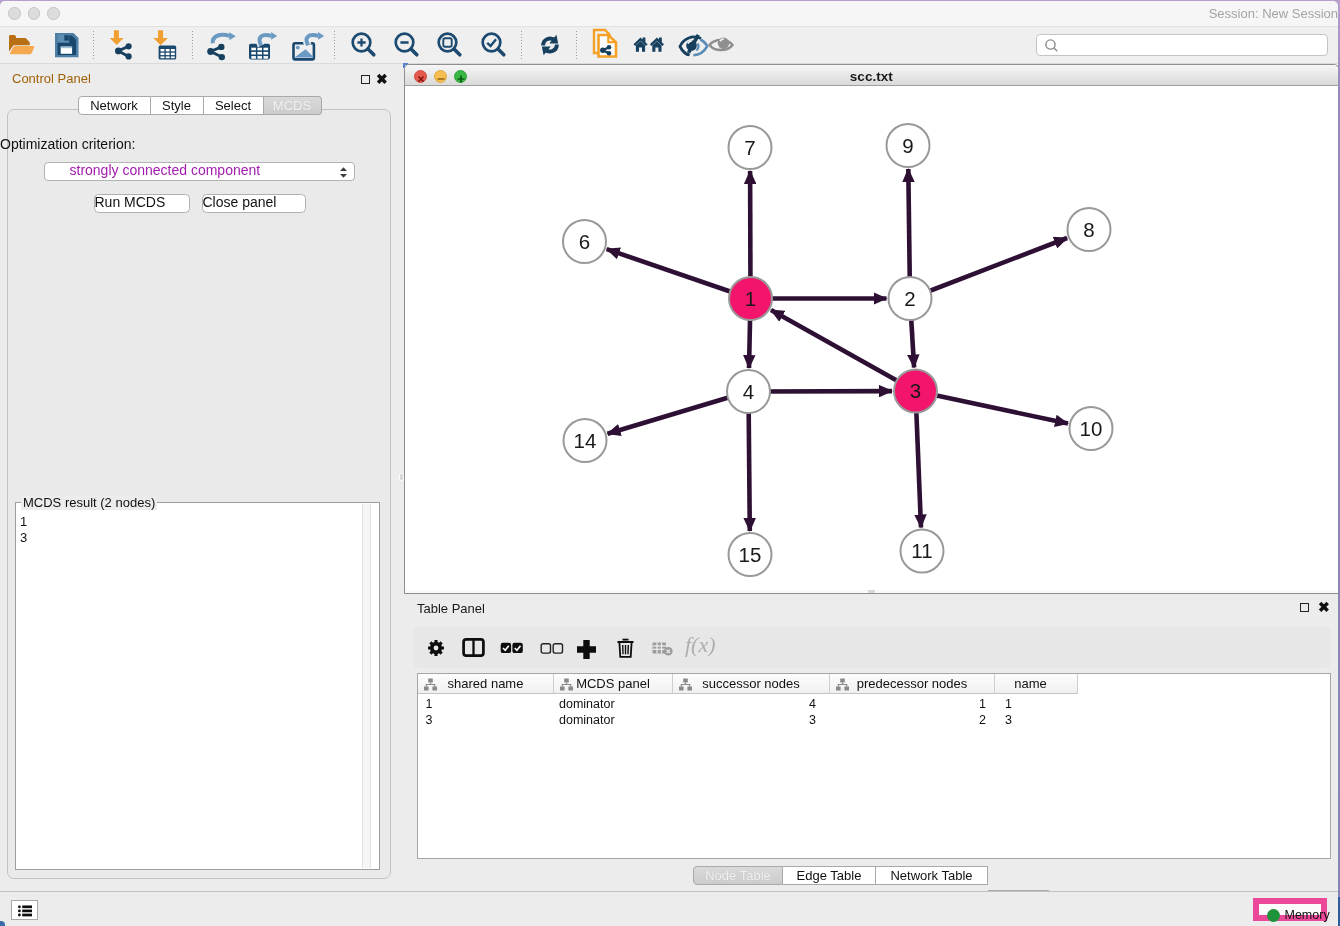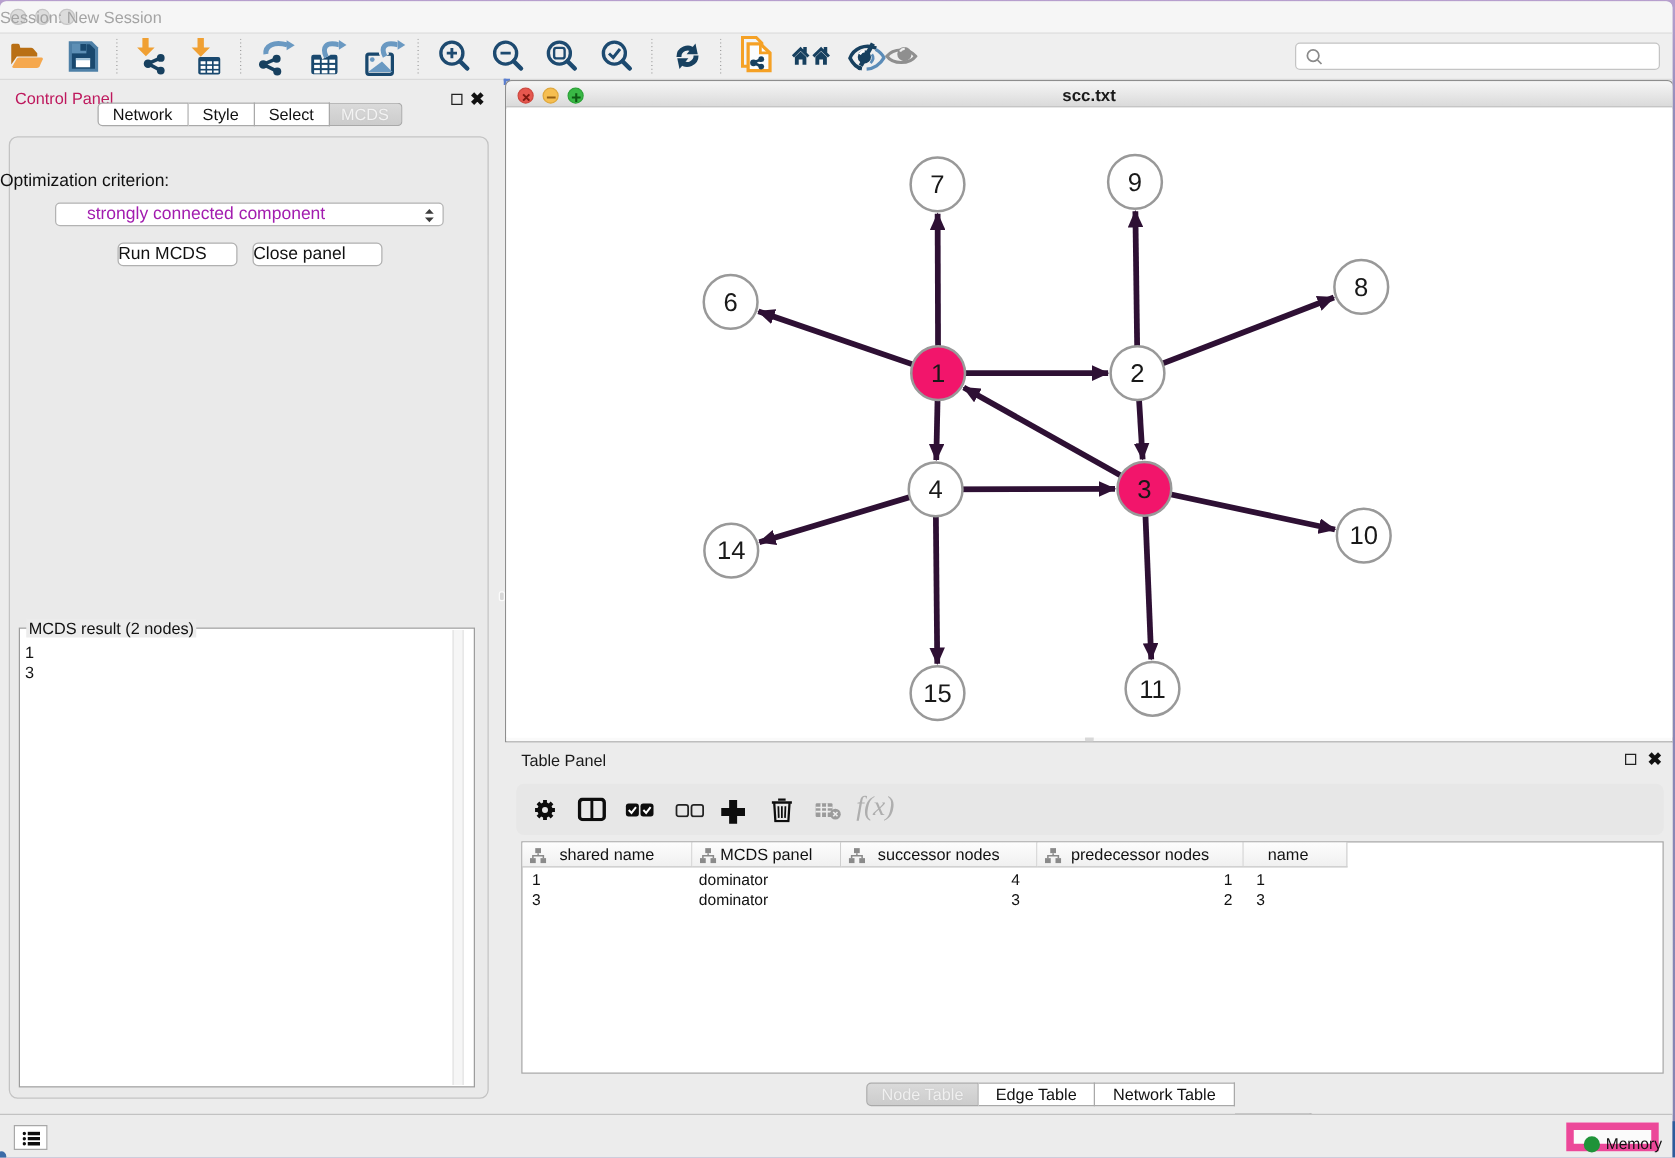--- a/index.html
+++ b/index.html
@@ -3,29 +3,29 @@
 <meta charset="utf-8">
 <style>
 * { margin:0; padding:0; box-sizing:border-box; }
 html,body { width:1340px; height:926px; overflow:hidden; }
 body { background:linear-gradient(180deg,#b79fce 0%,#928cba 10%,#8584b2 100%); font-family:"Liberation Sans", sans-serif; position:relative; }
 .abs { position:absolute; }
 #app { position:absolute; left:0px; top:1px; width:1338px; height:925px; background:#ececec; border-radius:5px 5px 0 0; overflow:hidden; }
 
 #titlebar { position:absolute; left:0; top:0; width:100%; height:25px; background:#f6f6f6; border-radius:5px 5px 0 0; }
 .tl { position:absolute; top:6px; width:12.5px; height:12.5px; border-radius:50%; background:#dcdcdc; border:1px solid #c6c6c6; }
-#wintitle { position:absolute; top:4.5px; left:0; width:100%; text-align:left; font-size:13px; color:#a4a4a4; }
+#wintitle { position:absolute; top:4.5px; left:0; width:100%; text-align:right; font-size:13px; color:#a4a4a4; }
 
 #toolbar { position:absolute; left:0; top:25px; width:100%; height:37.5px; background:#efefef; border-top:1px solid #e0e0e0; border-bottom:1px solid #dadada; }
 .tbsep { position:absolute; top:4px; height:29px; width:1px; background-image:linear-gradient(#9a9a9a 33%, rgba(0,0,0,0) 0%); background-size:1px 3px; }
 .ticon { position:absolute; top:2px; }
 #searchbox { position:absolute; left:1036px; top:7px; width:292px; height:21.5px; background:#fff; border:1px solid #c4c4c4; border-radius:4px; }
 
 #cpanel { position:absolute; left:0; top:62.5px; width:397px; height:828px; background:#ececec; }
-#cpanel .ptitle { position:absolute; left:12px; top:7px; font-size:13px; color:#be185d; }
+#cpanel .ptitle { position:absolute; left:12px; top:7px; font-size:13px; color:#a16207; }
 .pfloat { position:absolute; width:9px; height:9px; border:1.5px solid #222; }
 .pclose { position:absolute; font-size:14px; font-weight:bold; color:#111; line-height:12px; }
 #cpcontent { position:absolute; left:7px; top:45.5px; width:384px; height:770px; border:1px solid #c3c3c3; border-radius:7px; background:#eaeaea; }
 .tabrow { position:absolute; display:flex; }
 .tab { height:19px; background:#fff; border:1px solid #a9a9a9; border-left:none; font-size:13px; color:#111; text-align:center; line-height:18px; }
 .tab.first { border-left:1px solid #a9a9a9; border-radius:4px 0 0 4px; }
 .tab.last { border-radius:0 4px 4px 0; }
 .tab.sel { background:linear-gradient(#dadada,#cccccc); color:#f3f3f3; text-shadow:0 0 1px #bdbdbd; }
 #optlabel { position:absolute; left:0; top:72.5px; width:397px; text-align:left; font-size:14px; color:#111; }
 #dropdown { position:absolute; left:43.5px; top:98px; width:311px; height:19px; background:#fff; border:1px solid #b3b3b3; border-radius:4px; font-size:14px; color:#a21caf; line-height:15.5px; padding-left:25px; }
@@ -237,21 +237,21 @@
           <line x1="11" y1="11" x2="14.2" y2="14.2" stroke="#8a8a8a" stroke-width="1.4"></line>
         </svg>
     </div>
   </div>
 
   <div id="cpanel">
     <div class="ptitle">Control Panel</div>
     <div class="pfloat" style="left:361px; top:11px"></div>
     <div class="pclose" style="left:376px; top:9px">✖</div>
     <div id="cpcontent"></div>
-    <div class="tabrow" style="left:77.5px; top:18px">
+    <div class="tabrow" style="left:77.5px; top:32px">
       <div class="tab first" style="width:73px">Network</div>
       <div class="tab" style="width:53px">Style</div>
       <div class="tab" style="width:60px">Select</div>
       <div class="tab sel last" style="width:58px">MCDS</div>
     </div>
     <div id="optlabel">Optimization criterion:</div>
     <div id="dropdown">strongly connected component
       <svg width="11" height="13" viewBox="0 0 11 13" style="position:absolute; right:5px; top:3px;">
           <path d="M2 5 L5.5 1.2 L9 5 Z" fill="#3c3c3c"></path>
           <path d="M2 8 L5.5 11.8 L9 8 Z" fill="#3c3c3c"></path>

